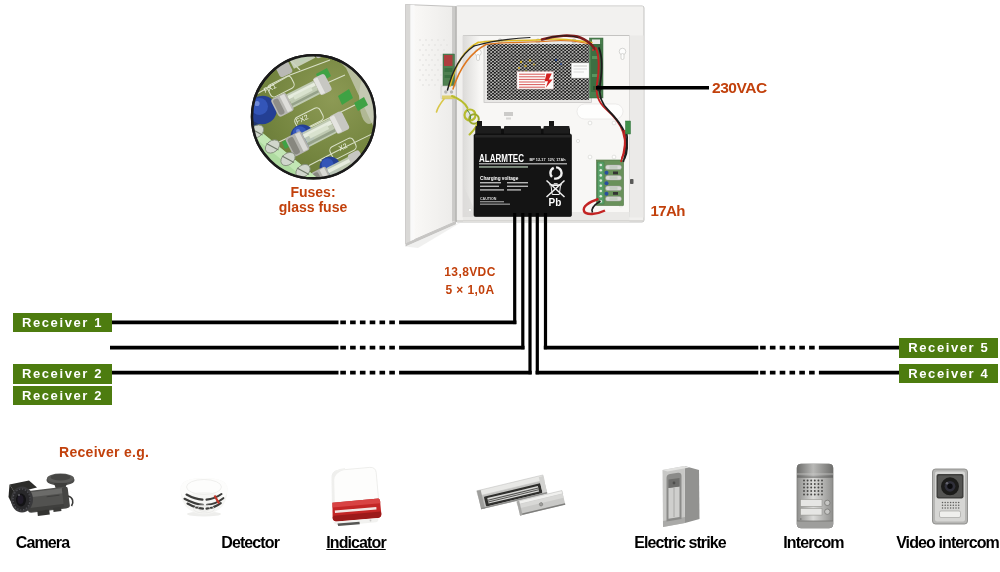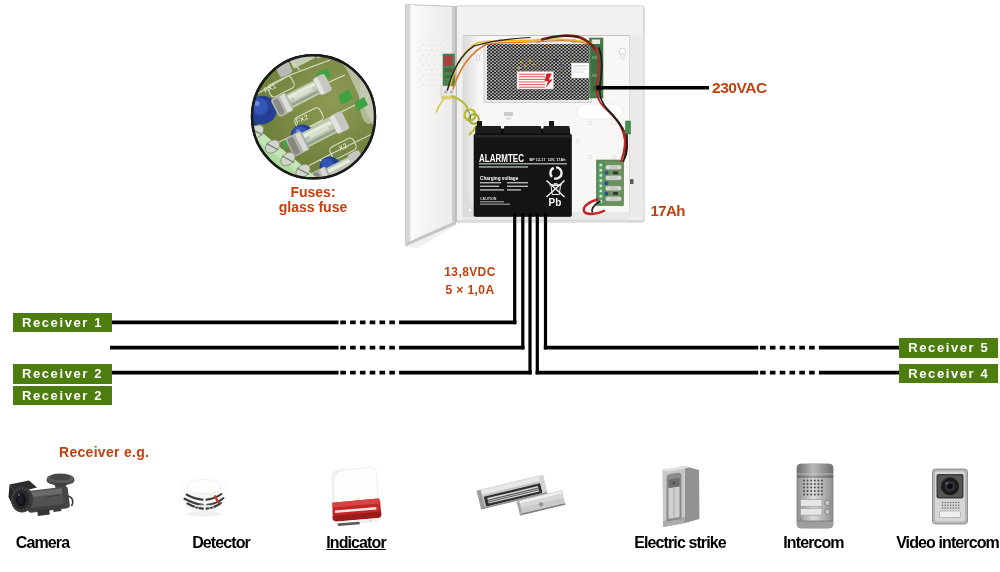--- a/index.html
+++ b/index.html
@@ -611,18 +611,18 @@
 <div class="rl" style="left:13px;top:364.3px;">Receiver 2</div>
 <div class="rl" style="left:899.3px;top:338.1px;">Receiver 5</div>
 <div class="rl" style="left:899.3px;top:363.5px;">Receiver 4</div>
 
 <div class="bt" style="left:712px;top:79.4px;font-size:15.5px;letter-spacing:-0.45px;">230VAC</div>
 <div class="bt" style="left:650.5px;top:202px;font-size:15px;letter-spacing:-0.6px;">17Ah</div>
 <div class="bt ctr" style="left:425px;top:264px;width:90px;font-size:12px;line-height:17.5px;letter-spacing:.4px;">13,8VDC<br>5 × 1,0A</div>
 <div class="bt ctr" style="left:250px;top:184.5px;width:126px;font-size:14px;line-height:15px;">Fuses:<br>glass fuse</div>
 <div class="bt" style="left:11px;top:443.5px;font-size:14px;letter-spacing:.3px;padding-left:48px;">Receiver e.g.</div>
 <div class="dl" style="left:-27.5px;top:533.5px;width:140px;">Camera</div>
-<div class="dl" style="left:151px;top:533.5px;width:140px;">Detector</div>
+<div class="dl" style="left:139px;top:533.5px;width:140px;text-align:right;">Detector</div>
 <div class="dl" style="left:286px;top:533.5px;width:140px;text-decoration:underline;">Indicator</div>
 <div class="dl" style="left:610px;top:533.5px;width:140px;">Electric strike</div>
 <div class="dl" style="left:743.5px;top:533.5px;width:140px;">Intercom</div>
 <div class="dl" style="left:877.5px;top:533.5px;width:140px;">Video intercom</div>
 </div>
 
 </body></html>

